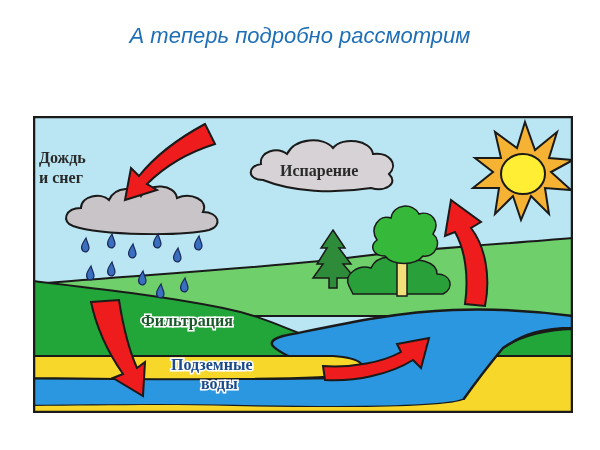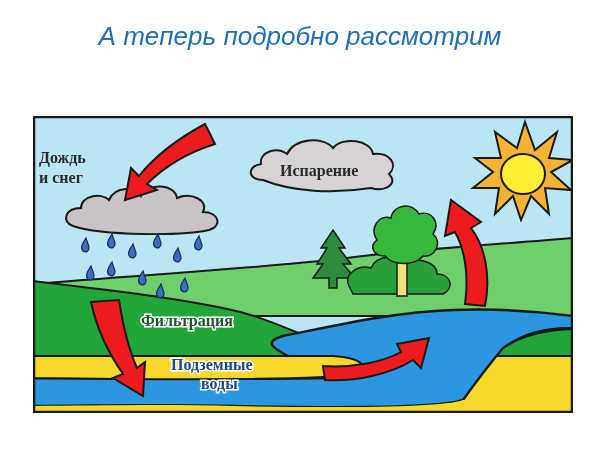--- a/index.html
+++ b/index.html
@@ -1,21 +1,21 @@
 <!DOCTYPE html>
 <html><head>
   <meta charset="utf-8">
   <style>
     html, body { margin: 0; padding: 0; background: #ffffff; }
     body { width: 600px; height: 450px; position: relative; overflow: hidden; }
     .title {
       position: absolute; left: 0; top: 18px; width: 600px;
       text-align: center; color: #1f6fb6;
       font-family: "Liberation Sans", sans-serif; font-style: italic;
-      font-size: 26px; line-height: 36px;
+      font-size: 22px; line-height: 36px;
     }
     .title div { white-space: nowrap; }
     .diagram { position: absolute; left: 33px; top: 116px; width: 596px; height: 297px; }
     .diagram svg { display: block; }
     .lbl {
       font-family: "Liberation Serif", serif; font-weight: bold;
     }
   </style>
 </head>
 <body>

